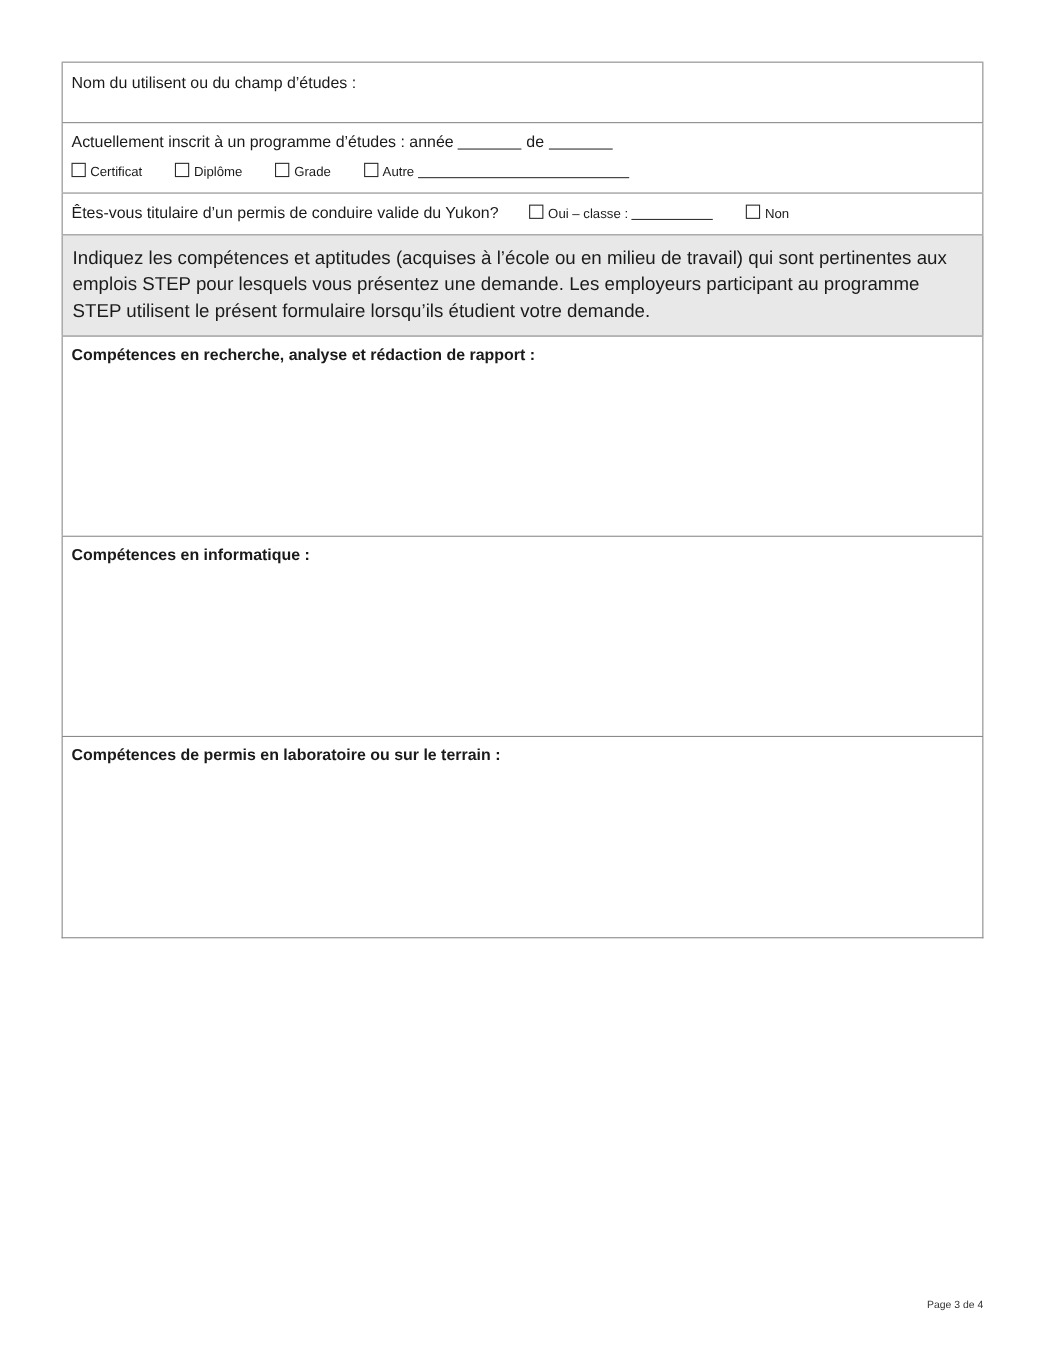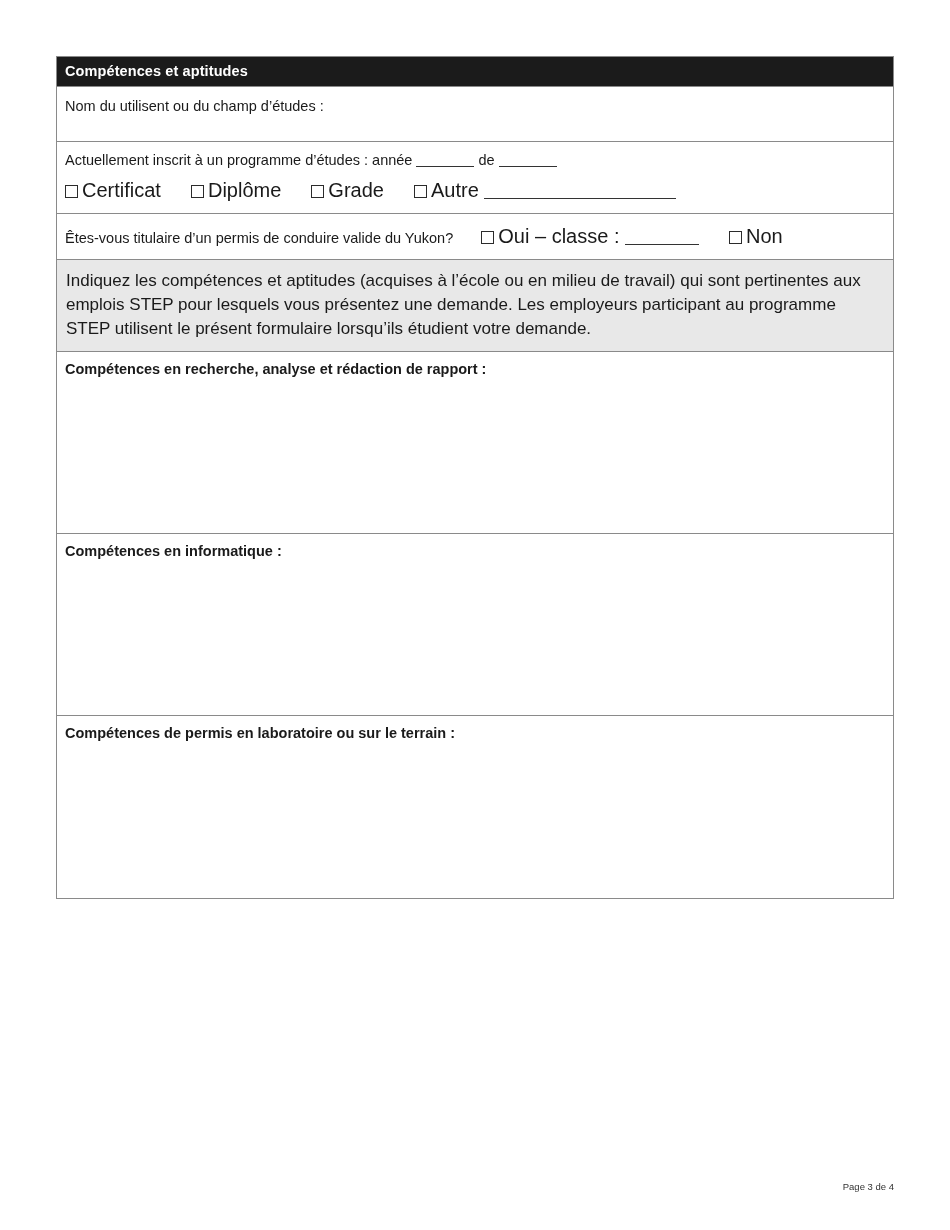--- a/index.html
+++ b/index.html
@@ -74,21 +74,21 @@
     height: 11px;
     border: 1.3px solid #2b2b2b;
     background: #fff;
     vertical-align: -1px;
     margin-right: 4px;
   }
   .opt {
     display: inline-block;
     white-space: nowrap;
     margin-right: 26px;
-    font-size: 20px;
+    font-size: 12px;
   }
   .opt:last-child { margin-right: 0; }
   .blank {
     display: inline-block;
     border-bottom: 1px solid #333;
     vertical-align: -2px;
   }
   .b-md { width: 58px; }
   .b-lg { width: 192px; }
   .b-cls { width: 74px; }
@@ -105,23 +105,20 @@
     text-align: right;
   }
 </style>
 </head>
 <body>
 
 <div class="page">
 
   <table class="form-table">
     <tbody>
-      <tr>
-        <td class="section-header">Compétences et aptitudes</td>
-      </tr>
 
       <tr>
         <td class="row-cell">
           <span>Nom du utilisent ou du champ d’études :</span>
           <span class="answer-space" style="height:14px;"></span>
         </td>
       </tr>
 
       <tr>
         <td class="row-cell tight">

